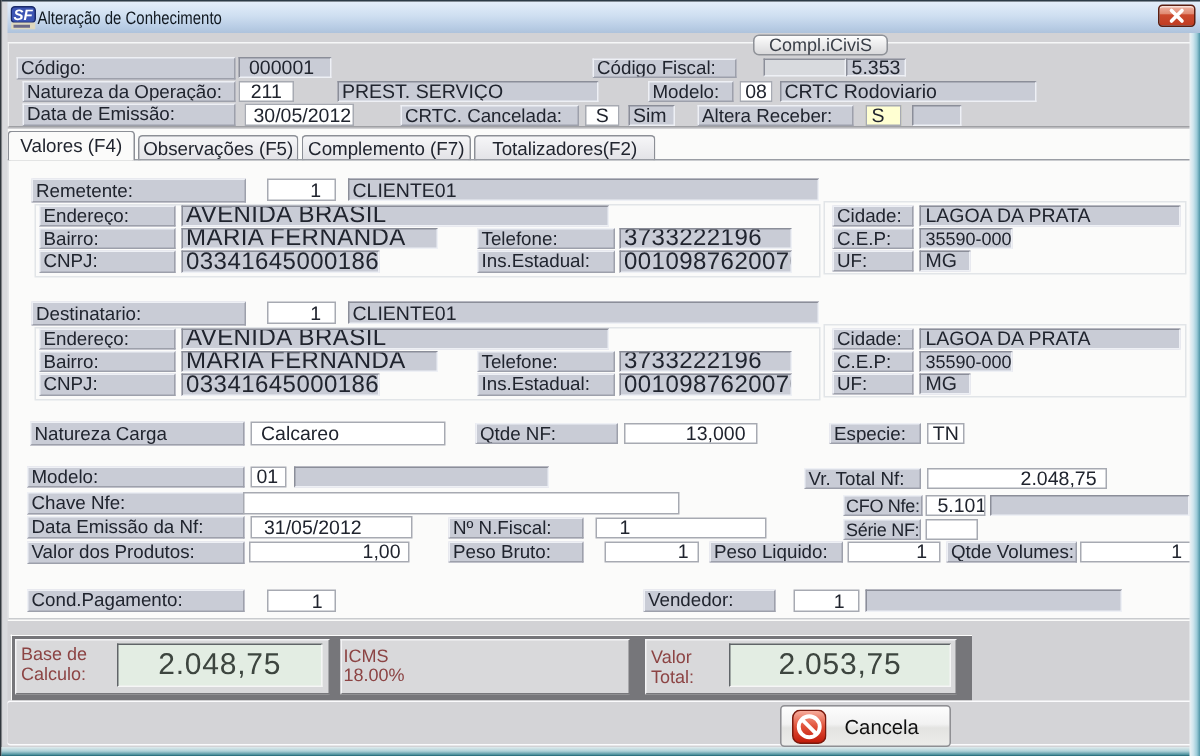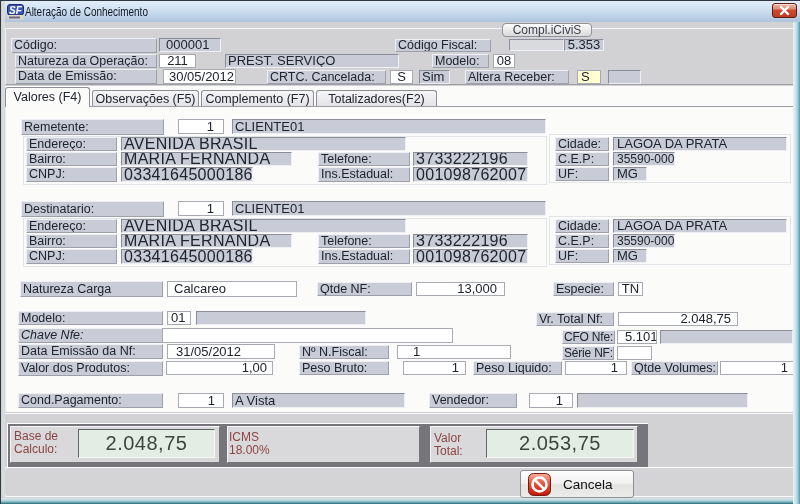--- a/index.html
+++ b/index.html
@@ -92,20 +92,21 @@
   <div class="ro" style="left:158px;top:38px;width:62px;height:14px;line-height:12px;padding-left:6px;">000001</div>
   <div class="lbl" style="left:394px;top:39px;width:96px;height:13px;line-height:11px;">Código Fiscal:</div>
   <div class="ro" style="left:508px;top:39px;width:55px;height:12px;background:#d8dade;"></div>
   <div class="ro ctr" style="left:563px;top:39px;width:40px;height:12px;line-height:10px;padding-left:0;">5.353</div>
 
   <div class="lbl" style="left:14px;top:54px;width:142px;height:14px;line-height:12px;">Natureza da Operação:</div>
   <div class="wb ctr" style="left:158px;top:54px;width:37px;height:14px;line-height:12px;">211</div>
   <div class="ro" style="left:224px;top:54px;width:174px;height:14px;line-height:12px;">PREST. SERVIÇO</div>
   <div class="lbl" style="left:431px;top:54px;width:57px;height:14px;line-height:12px;">Modelo:</div>
   <div class="wb ctr" style="left:492px;top:54px;width:22px;height:14px;line-height:12px;">08</div>
+  <div class="ro" style="left:519px;top:54px;width:171px;height:14px;line-height:12px;">CRTC Rodoviario</div>
 
   <div class="lbl" style="left:14px;top:69px;width:142px;height:15px;line-height:13px;">Data de Emissão:</div>
   <div class="wb" style="left:162px;top:69px;width:73px;height:15px;line-height:13px;padding-left:5px;">30/05/2012</div>
   <div class="lbl" style="left:266px;top:70px;width:119px;height:14px;line-height:12px;padding-left:2px;">CRTC. Cancelada:</div>
   <div class="wb ctr" style="left:389px;top:70px;width:23px;height:14px;line-height:12px;">S</div>
   <div class="ro" style="left:418px;top:70px;width:31px;height:14px;line-height:12px;">Sim</div>
   <div class="lbl" style="left:464px;top:70px;width:104px;height:14px;line-height:12px;padding-left:2px;">Altera Receber:</div>
   <div class="yb" style="left:576px;top:70px;width:24px;height:14px;line-height:12px;padding-left:3px;">S</div>
   <div class="ro" style="left:607px;top:70px;width:33px;height:14px;"></div>
 
@@ -160,21 +161,21 @@
   <div class="wb rt" style="left:415px;top:282px;width:89px;height:14px;line-height:12px;padding-right:7px;">13,000</div>
   <div class="lbl" style="left:552px;top:282px;width:61px;height:14px;line-height:12px;">Especie:</div>
   <div class="wb ctr" style="left:617px;top:282px;width:25px;height:14px;line-height:12px;">TN</div>
 
   <div class="lbl" style="left:17px;top:311px;width:145px;height:14px;line-height:12px;">Modelo:</div>
   <div class="wb" style="left:166px;top:311px;width:24px;height:14px;line-height:12px;padding-left:3px;">01</div>
   <div class="ro" style="left:195px;top:311px;width:170px;height:14px;"></div>
   <div class="lbl" style="left:535px;top:312px;width:78px;height:14px;line-height:12px;">Vr. Total Nf:</div>
   <div class="wb rt" style="left:617px;top:312px;width:120px;height:14px;line-height:12px;padding-right:6px;">2.048,75</div>
 
-  <div class="lbl" style="left:17px;top:328px;width:145px;height:15px;line-height:13px;font-style:italic;">Chave Nfe:</div>
+  <div class="lbl" style="left:17px;top:328px;width:145px;height:15px;line-height:13px;">Chave Nfe:</div>
   <div class="wb" style="left:161px;top:328px;width:291px;height:15px;"></div>
   <div class="lbl" style="left:561px;top:330px;width:53px;height:14px;line-height:12px;font-size:12px;padding-left:1px;letter-spacing:-0.2px;">CFO Nfe:</div>
   <div class="wb" style="left:616px;top:330px;width:40px;height:14px;line-height:12px;padding-left:7px;">5.101</div>
   <div class="ro" style="left:659px;top:330px;width:133px;height:14px;"></div>
 
   <div class="lbl" style="left:17px;top:344px;width:145px;height:15px;line-height:13px;">Data Emissão da Nf:</div>
   <div class="wb" style="left:166px;top:344px;width:108px;height:15px;line-height:13px;padding-left:8px;">31/05/2012</div>
   <div class="lbl" style="left:298px;top:345px;width:90px;height:14px;line-height:12px;">Nº N.Fiscal:</div>
   <div class="wb" style="left:396px;top:345px;width:114px;height:14px;line-height:12px;padding-left:15px;">1</div>
   <div class="lbl" style="left:561px;top:346px;width:52px;height:14px;line-height:12px;font-size:12px;padding-left:1px;letter-spacing:-0.2px;">Série NF:</div>
@@ -184,21 +185,20 @@
   <div class="wb rt" style="left:165px;top:361px;width:107px;height:14px;line-height:12px;padding-right:5px;">1,00</div>
   <div class="lbl" style="left:298px;top:361px;width:90px;height:14px;line-height:12px;">Peso Bruto:</div>
   <div class="wb rt" style="left:402px;top:361px;width:63px;height:14px;line-height:12px;padding-right:6px;">1</div>
   <div class="lbl" style="left:472px;top:361px;width:89px;height:14px;line-height:12px;">Peso Liquido:</div>
   <div class="wb rt" style="left:564px;top:361px;width:62px;height:14px;line-height:12px;padding-right:8px;">1</div>
   <div class="lbl" style="left:630px;top:361px;width:87px;height:14px;line-height:12px;">Qtde Volumes:</div>
   <div class="wb rt" style="left:719px;top:361px;width:77px;height:14px;line-height:12px;padding-right:8px;">1</div>
 
   <div class="lbl" style="left:17px;top:393px;width:145px;height:15px;line-height:13px;">Cond.Pagamento:</div>
   <div class="wb rt" style="left:177px;top:393px;width:46px;height:15px;line-height:13px;padding-right:8px;">1</div>
-  <div class="ro" style="left:231px;top:393px;width:173px;height:15px;line-height:13px;">A Vista</div>
   <div class="lbl" style="left:428px;top:393px;width:88px;height:15px;line-height:13px;">Vendedor:</div>
   <div class="wb rt" style="left:528px;top:393px;width:44px;height:15px;line-height:13px;padding-right:9px;">1</div>
   <div class="ro" style="left:576px;top:393px;width:171px;height:15px;"></div>
 
   <div id="kpi"></div>
   <div class="kpisub" style="left:9px;width:210px;"></div>
   <div class="kpisub" style="left:226px;width:193px;"></div>
   <div class="kpisub" style="left:429px;width:208px;"></div>
   <div class="kpilabel" style="left:13px;top:430px;">Base de<br>Calculo:</div>
   <div class="kpival" style="left:77px;width:137px;">2.048,75</div>

